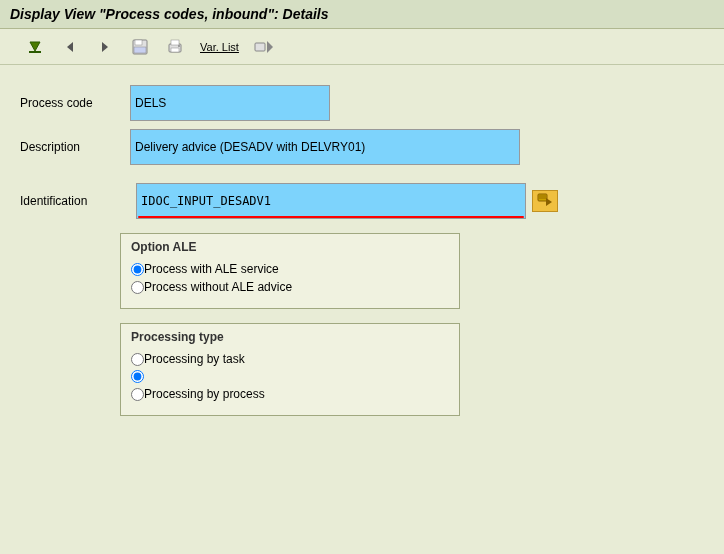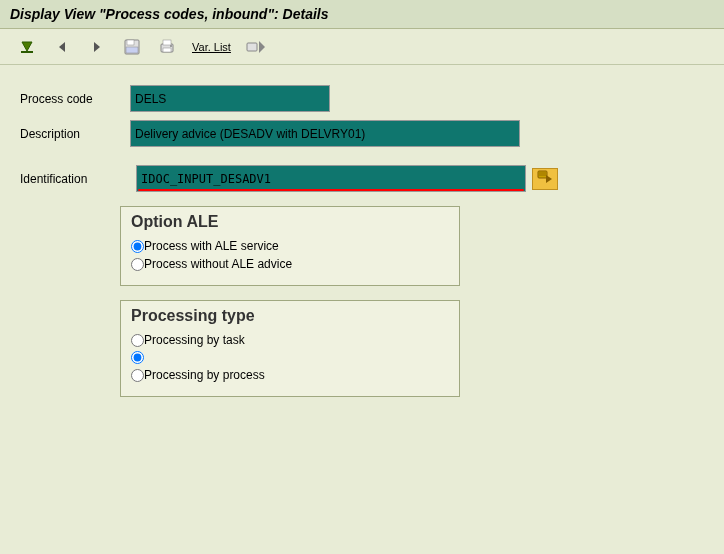--- a/index.html
+++ b/index.html
@@ -20,21 +20,21 @@
       font-size: 14px;
       font-weight: bold;
       font-style: italic;
       color: #000;
     }
 
     
     .toolbar {
       background: #e8ecd6;
       border-bottom: 1px solid #c0c8a8;
-      padding: 4px 12px;
+      padding: 4px 20px;
       display: flex;
       align-items: center;
       gap: 5px;
       height: 36px;
     }
 
     .toolbar-btn {
       display: inline-flex;
       align-items: center;
       justify-content: center;
@@ -67,24 +67,24 @@
 
     .form-label {
       width: 110px;
       color: #000;
       font-size: 12px;
       flex-shrink: 0;
     }
 
     .form-input {
       border: 1px solid #999;
-      background: #0f766e;
+      background: #7dd3fc;
       padding: 6px 4px;
       font-size: 12px;
-      height: 27px;
+      height: 36px;
     }
 
     .input-process-code { width: 200px; }
     .input-description { width: 390px; }
     .input-identification { width: 390px; font-family: monospace; font-size: 12px; }
 
     .identification-row {
       display: flex;
       align-items: center;
       gap: 6px;
@@ -123,21 +123,21 @@
       border: 1px solid #a0a880;
       background: #f0f2e0;
       margin-left: 100px;
       margin-top: 14px;
       margin-bottom: 8px;
       padding: 6px 10px 10px 10px;
       width: 340px;
     }
 
     .section-title {
-      font-size: 16px;
+      font-size: 12px;
       font-weight: bold;
       color: #333;
       margin-bottom: 8px;
     }
 
     .radio-row {
       display: flex;
       align-items: center;
       margin-bottom: 4px;
     }

